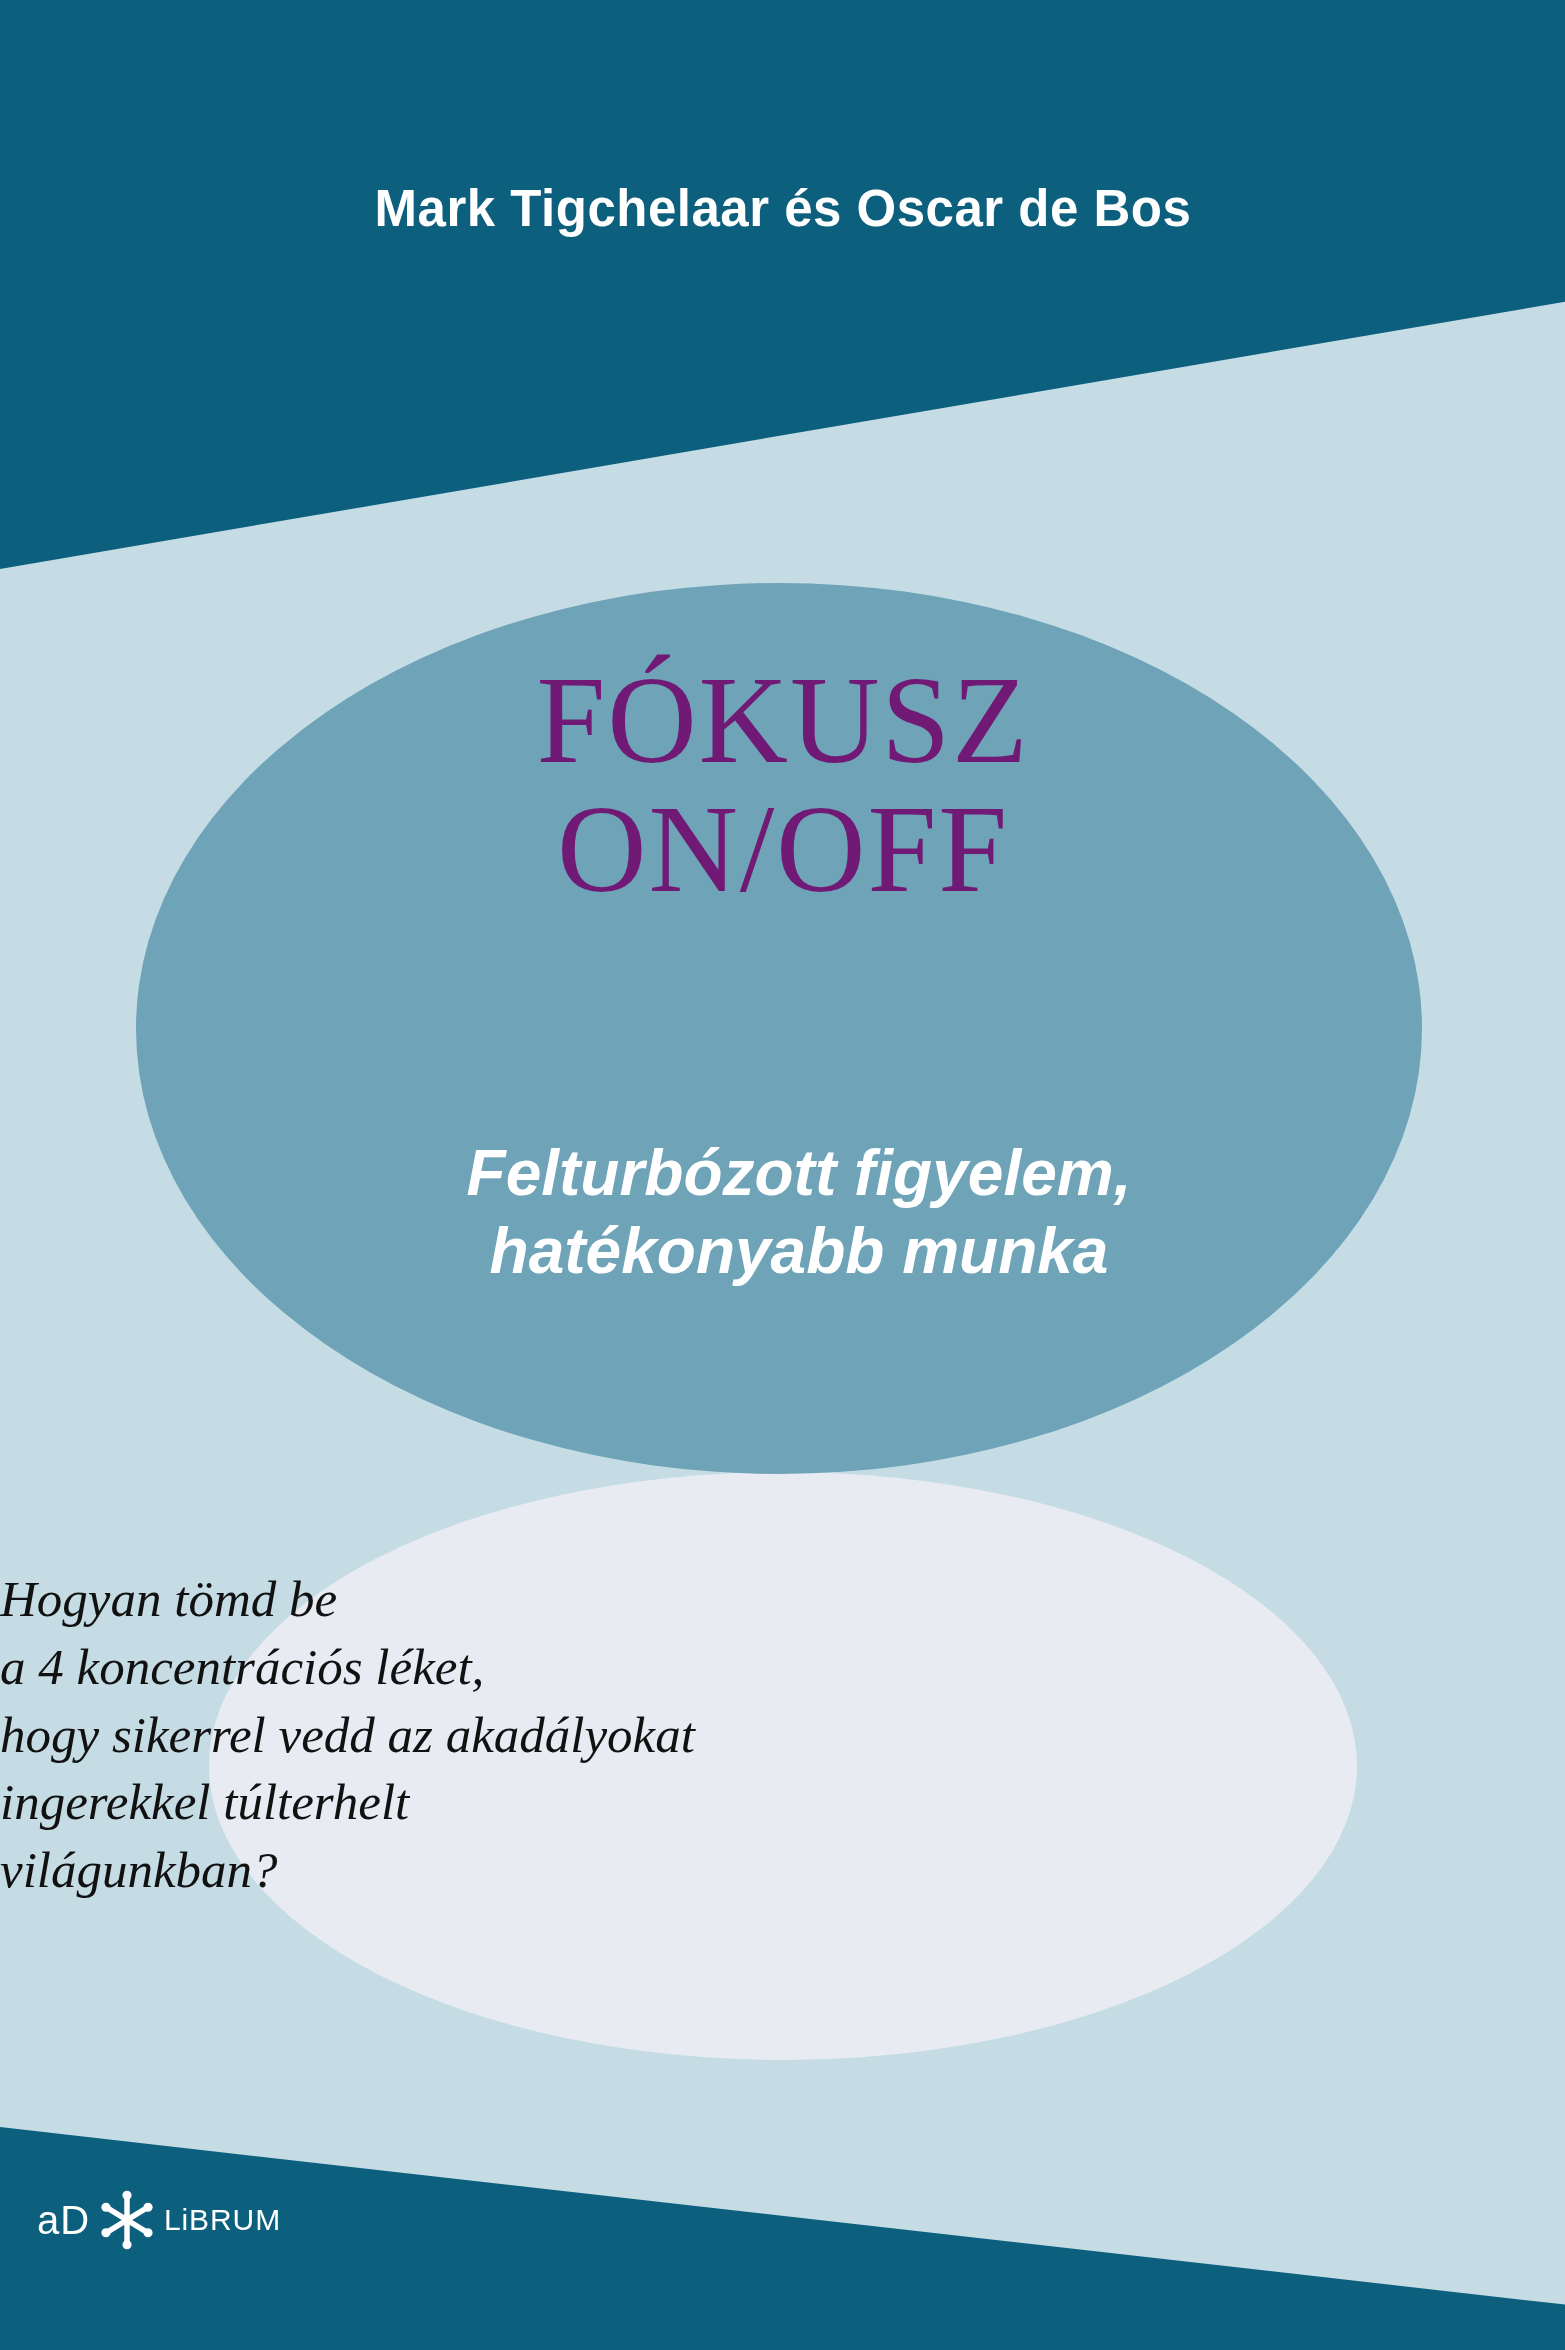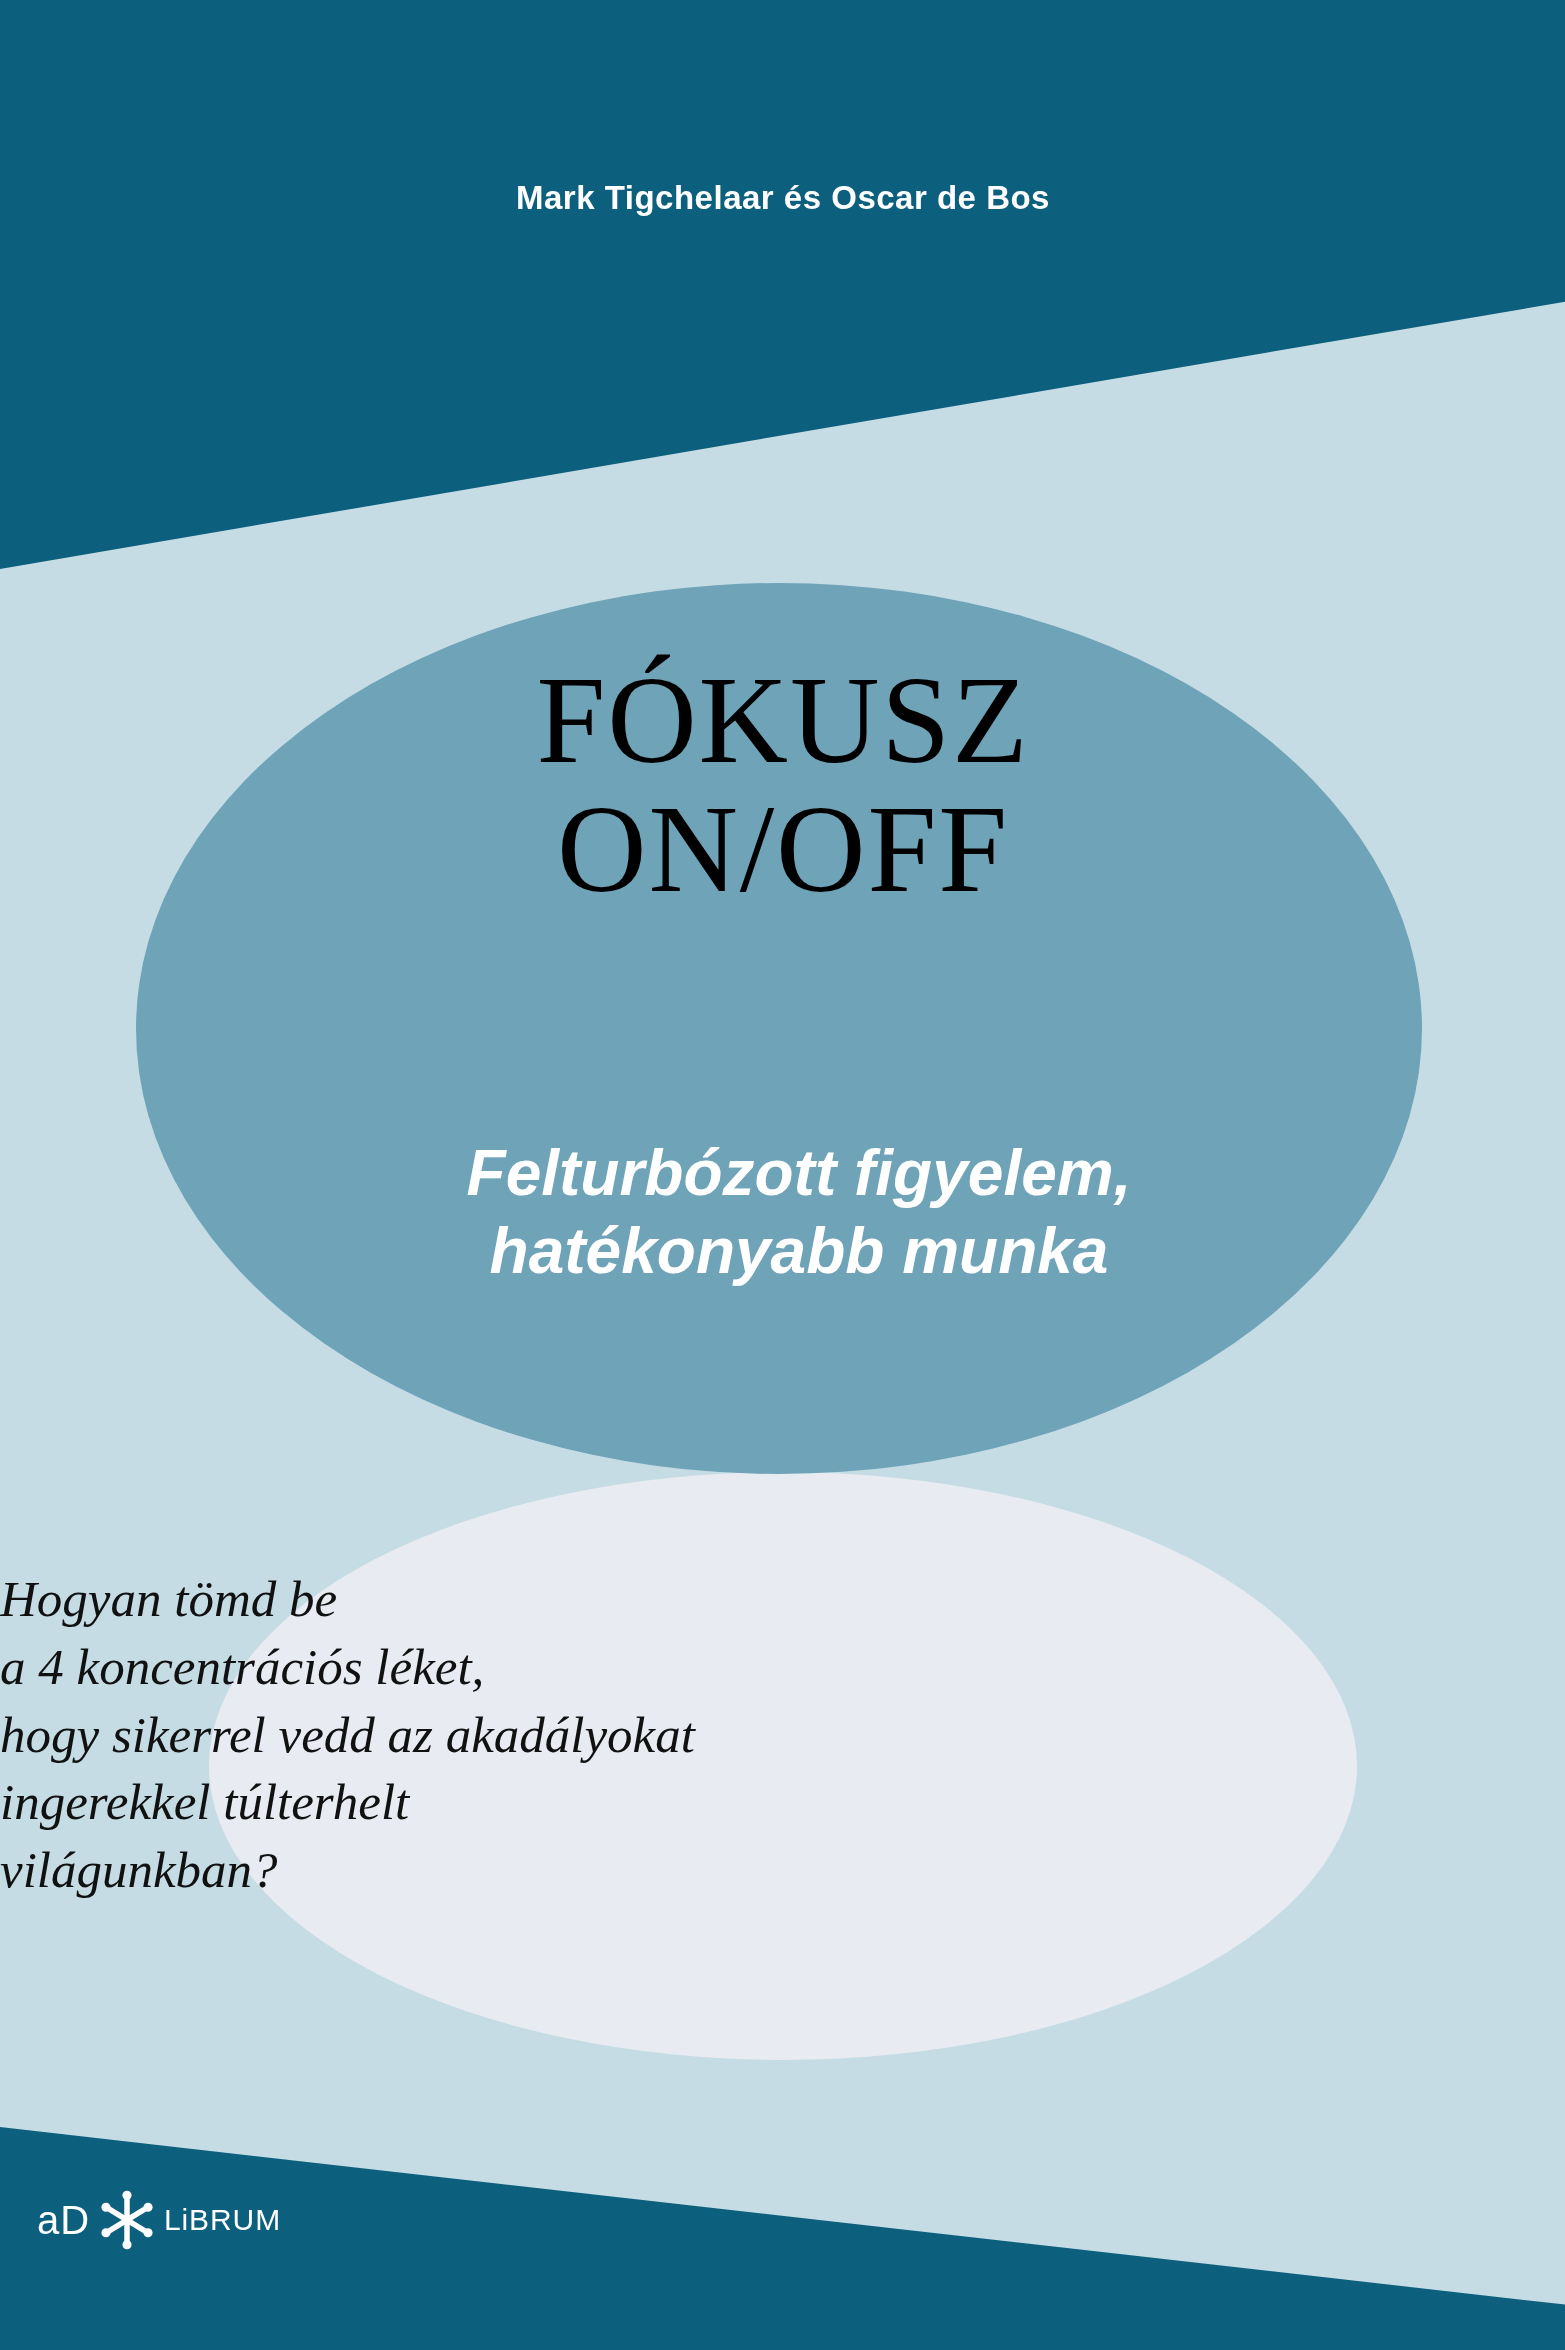--- a/index.html
+++ b/index.html
@@ -62,34 +62,34 @@
   }
 
   
   .author {
     position: absolute;
     left: 0;
     top: 179px;
     width: 100%;
     text-align: center;
     color: #ffffff;
-    font-size: 33px;
+    font-size: 51px;
     font-weight: bold;
     letter-spacing: 0.5px;
     font-family: "Liberation Sans", sans-serif;
   }
 
   
   .title-block {
     position: absolute;
     left: 0;
     top: 657px;
     width: 100%;
     text-align: center;
-    color: #000000;
+    color: #701a75;
     font-family: "Liberation Serif", serif;
     line-height: 1.04;
   }
   .title-line {
     font-size: 124px;
     letter-spacing: 1.8px;
   }
 
   
   .subtitle {

